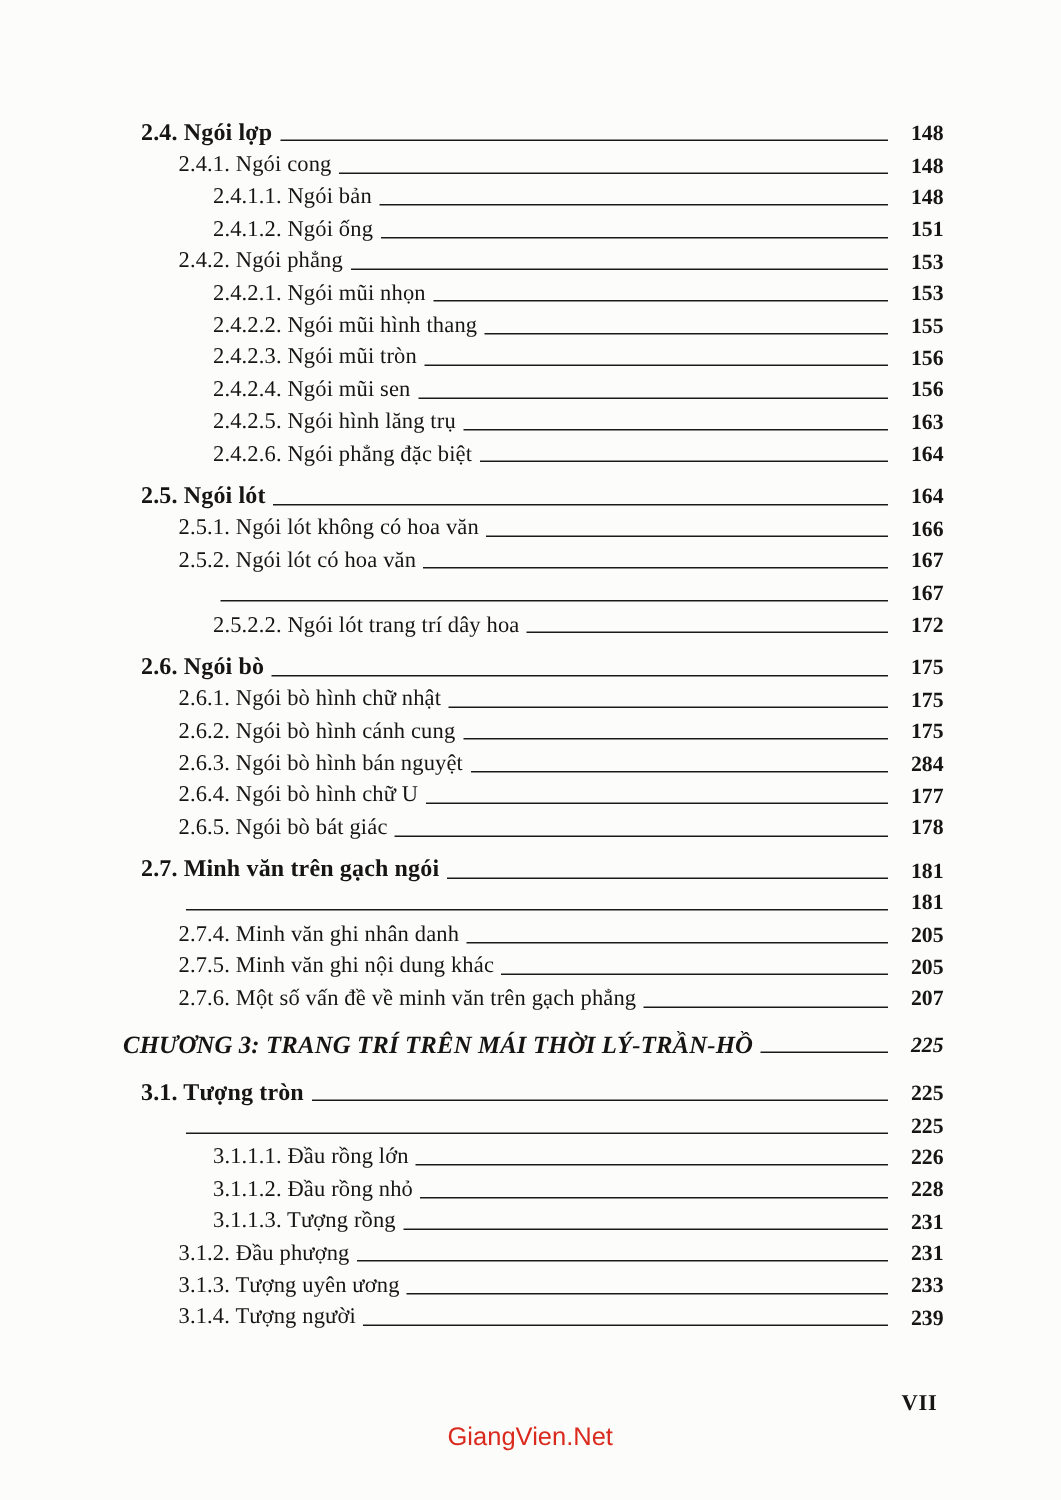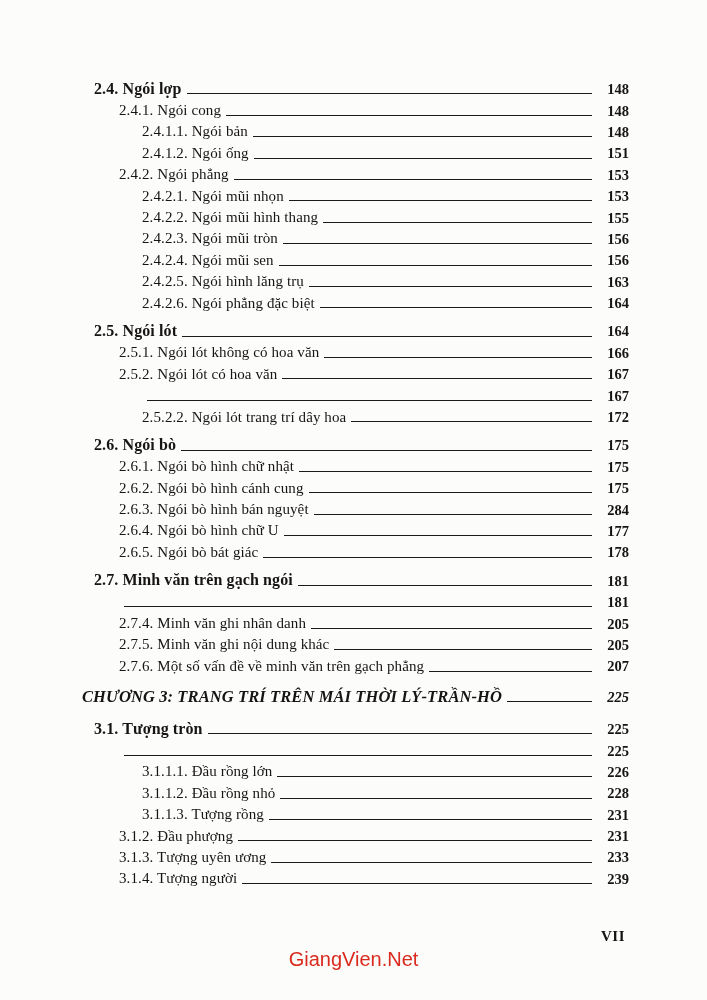--- a/index.html
+++ b/index.html
@@ -60,21 +60,21 @@
     top: 928px; right: 82px;
     font-weight: bold;
     font-size: 15px;
     letter-spacing: 0.5px;
   }
   .watermark {
     position: absolute;
     top: 948px; left: 0; right: 0;
     text-align: center;
     font-family: "Liberation Sans", sans-serif;
-    font-size: 20px;
+    font-size: 17px;
   }
 </style>
 </head>
 <body>
 
 <div class="page">
   <div class="toc" id="toc">
       <div class="entry lvl1">
         <span class="label">2.4. Ngói lợp</span>
         <span class="leader"></span>

